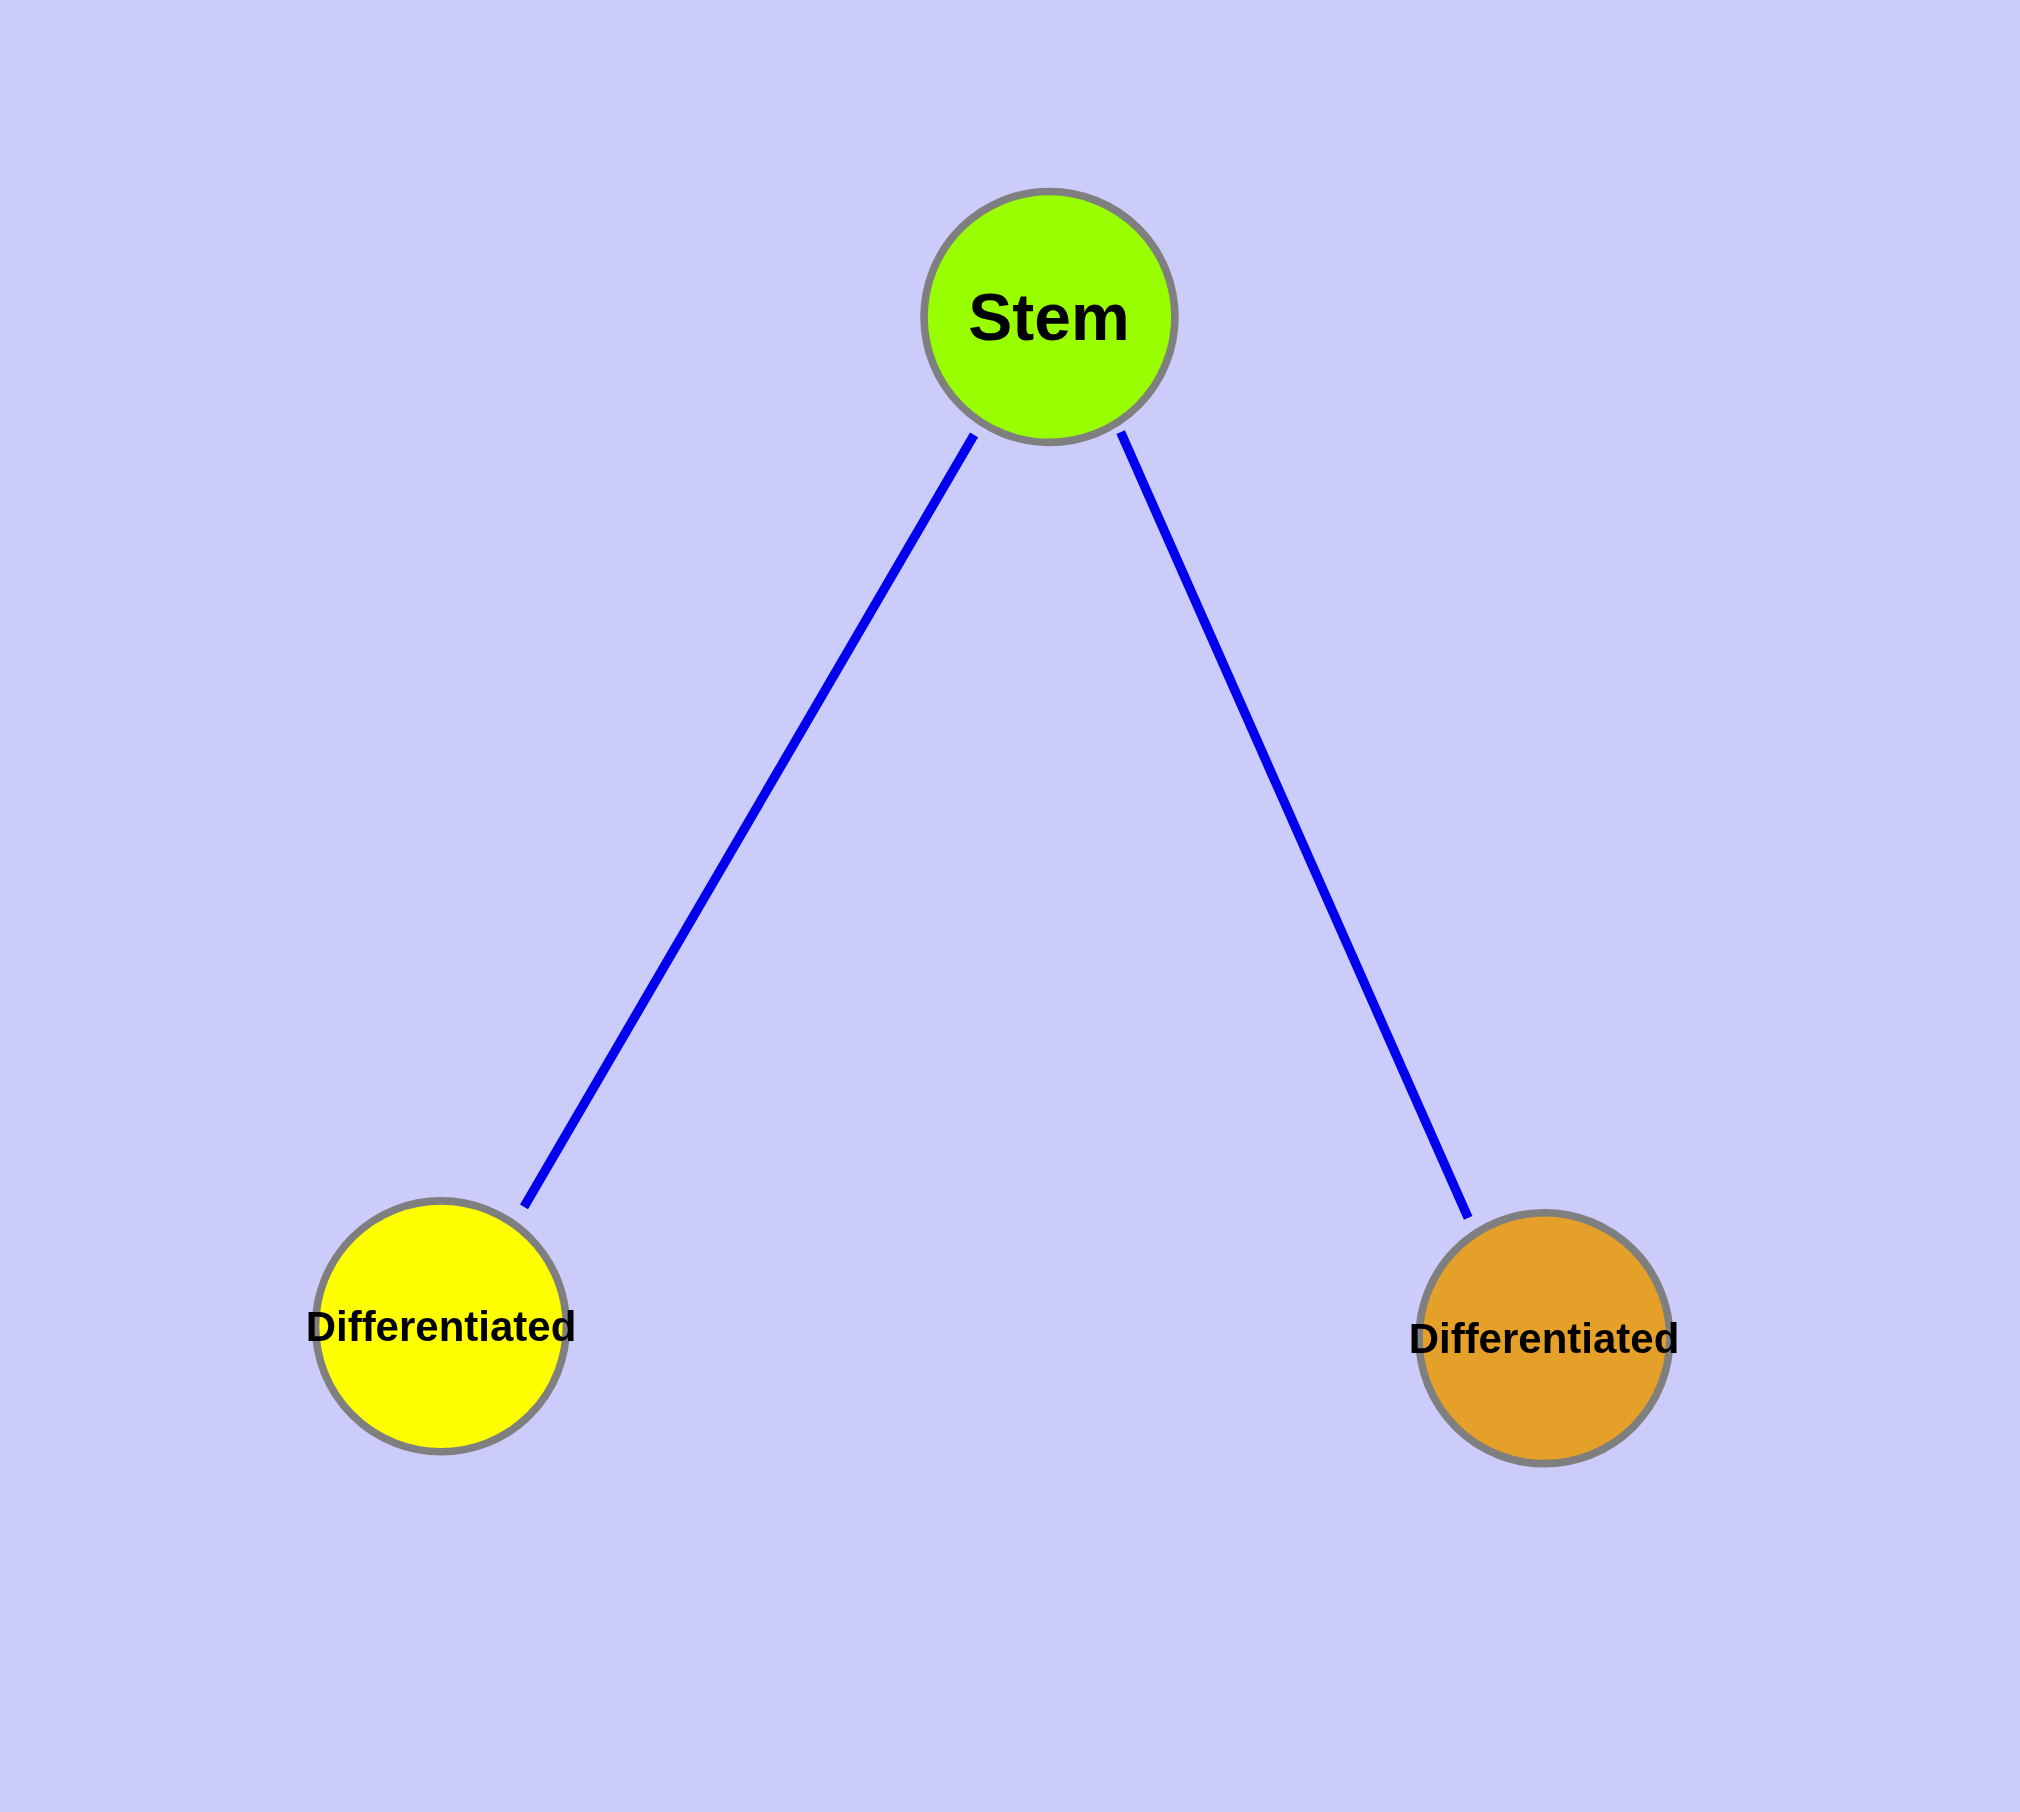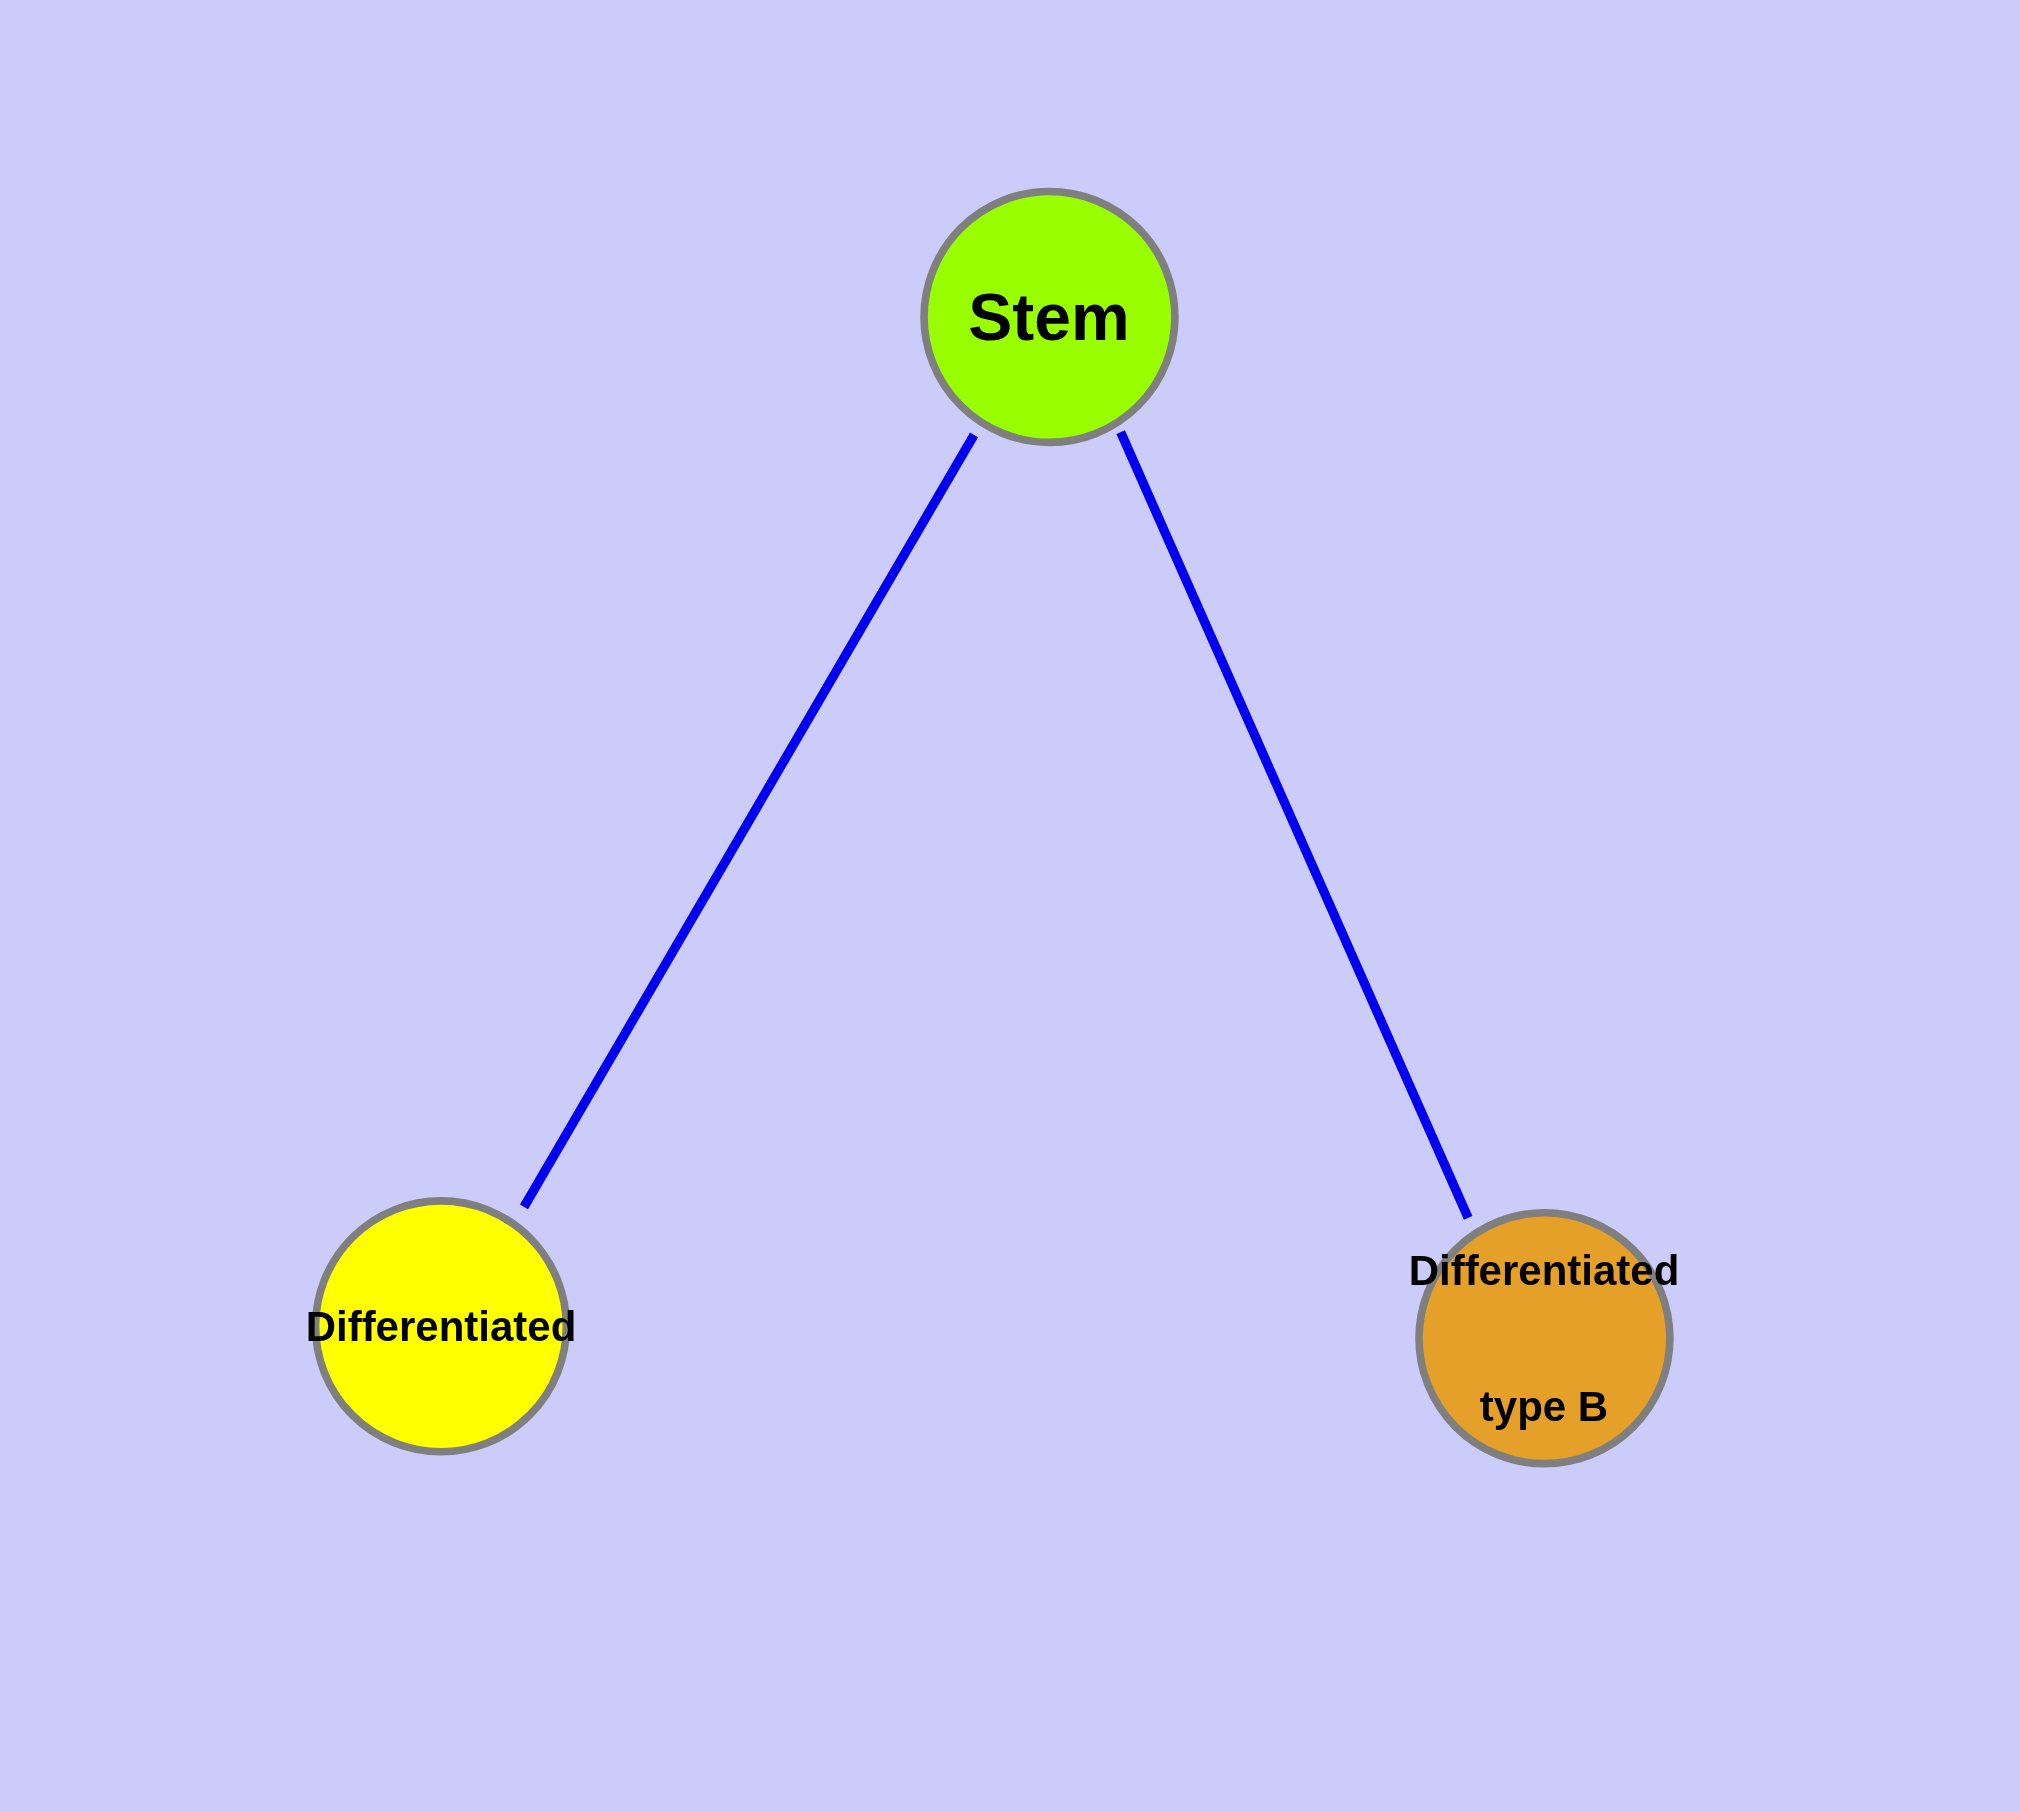--- a/index.html
+++ b/index.html
@@ -71,17 +71,16 @@
   <div class="node-label label-stem" style="left: 1049px; top: 317px; color: rgb(0, 0, 0);">
     <div>Stem</div>
   </div>
 
   <div class="node-label label-typea" style="left: 441px; top: 1326px; color: rgb(0, 0, 0);">
     <div>Differentiated</div>
   </div>
 
   <div class="node-label label-typeb" style="left: 1544px; top: 1338px; color: rgb(0, 0, 0);">
     <div>Differentiated</div>
-    <div>type B</div>
   </div>
 
 </div>
 
 
 </body></html>

